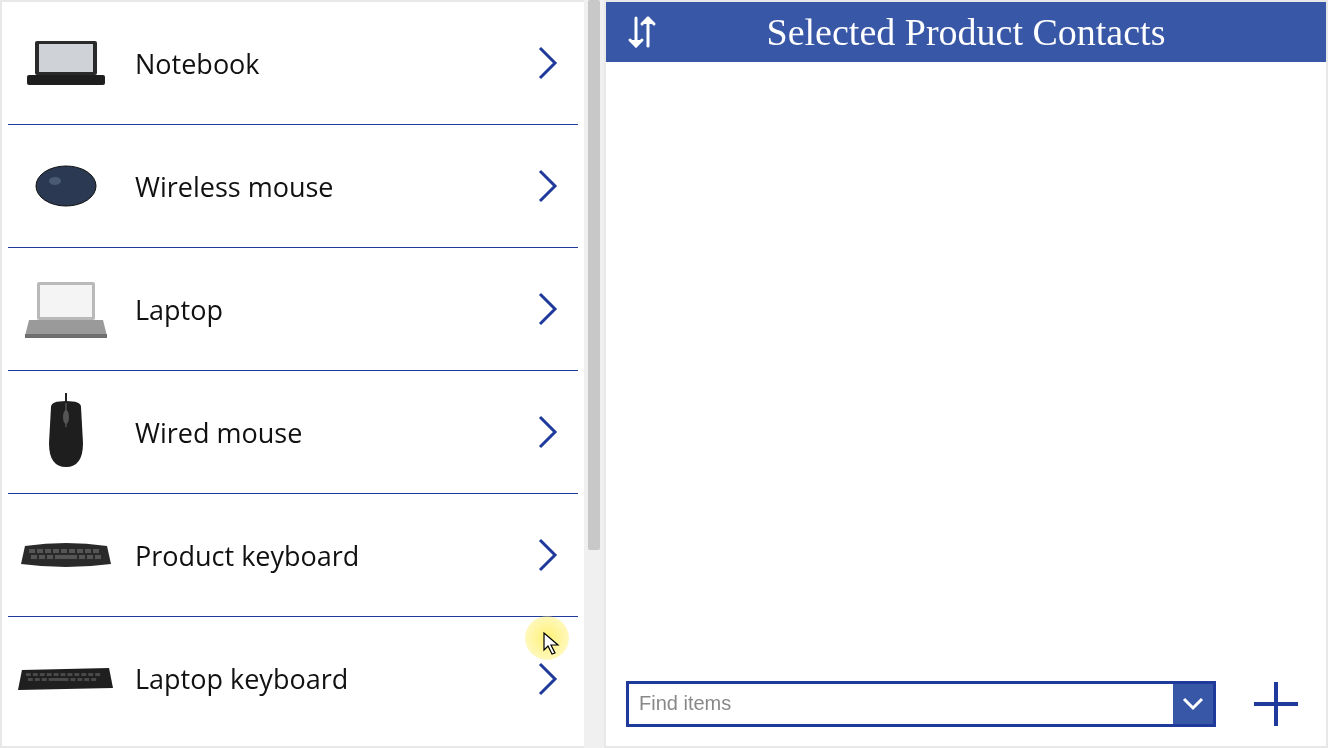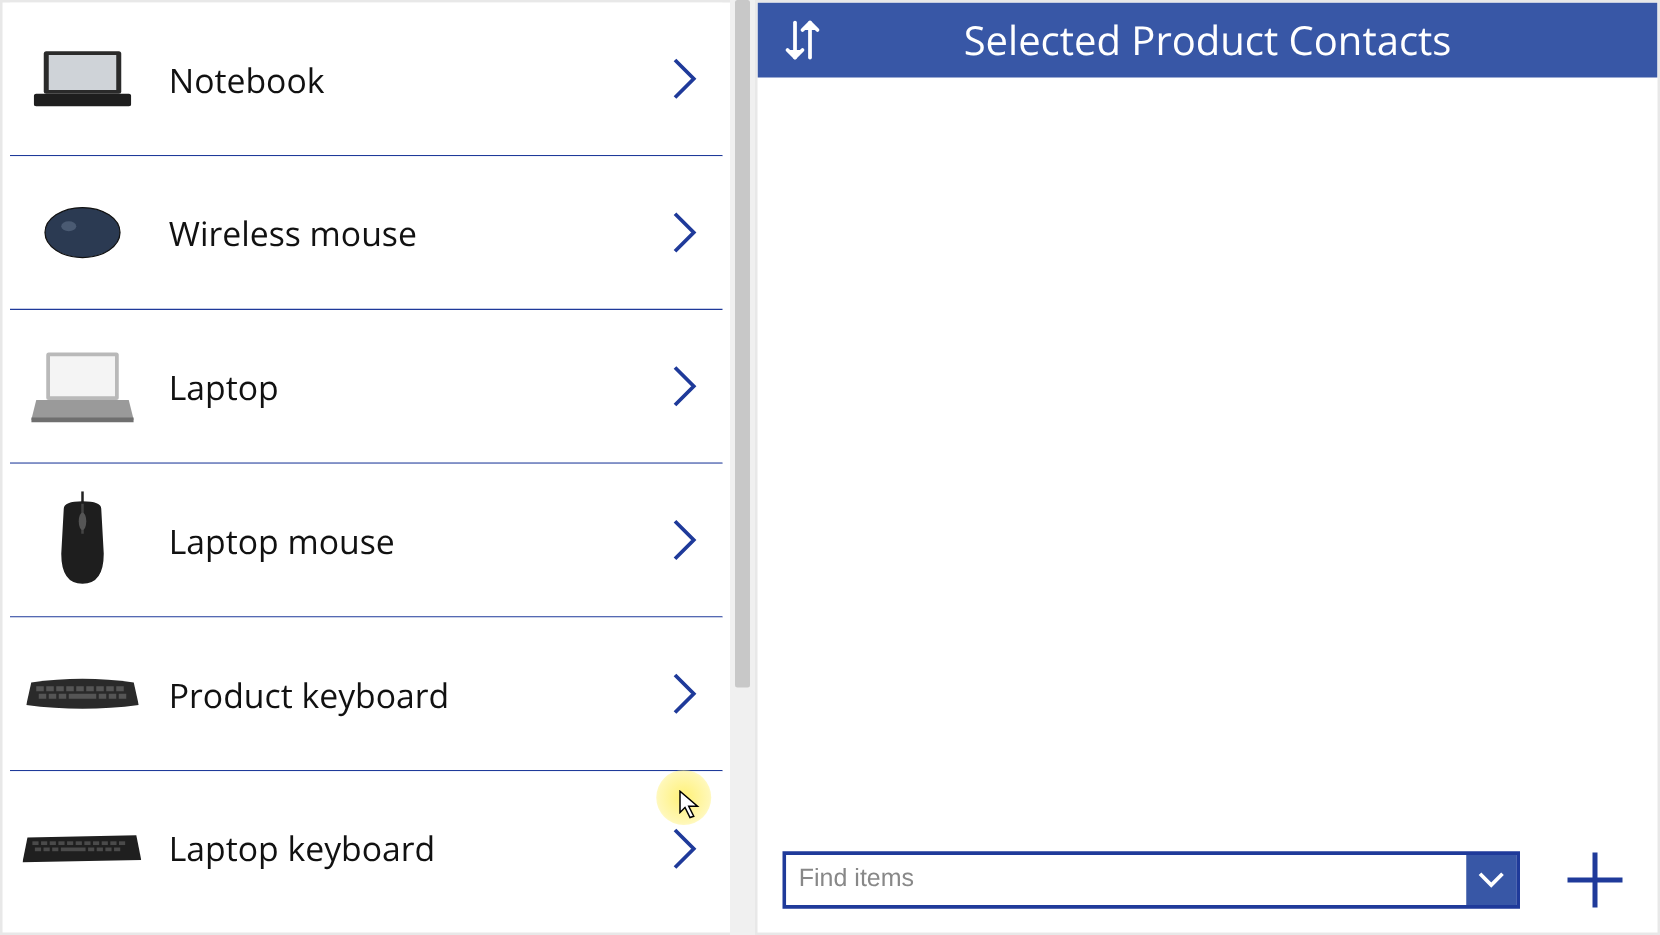--- a/index.html
+++ b/index.html
@@ -99,23 +99,24 @@
   }
   .sort-icon {
     width: 50px;
     display: flex;
     align-items: center;
     justify-content: flex-start;
   }
   .header-title {
     flex: 1;
     text-align: center;
-    font-size: 32px;
+    font-size: 38px;
     font-weight: 400;
     padding-right: 50px;
+    font-family: Liberation Serif, serif;
   }
   .right-body {
     flex: 1;
   }
   .right-footer {
     height: 85px;
     display: flex;
     align-items: center;
     padding: 0 20px;
     gap: 30px;
@@ -233,21 +234,21 @@
 
       <li class="product-row">
         <div class="product-thumb">
           <svg width="58" height="78" viewBox="0 0 58 78">
             <path d="M29 0 C 29 6 29 6 29 10" stroke="#222" stroke-width="2" fill="none"></path>
             <path d="M14 14 Q14 8 29 8 Q44 8 44 14 L46 50 Q46 74 29 74 Q12 74 12 50 Z" fill="#1e1e1e"></path>
             <line x1="29" y1="10" x2="29" y2="34" stroke="#444" stroke-width="2"></line>
             <ellipse cx="29" cy="24" rx="3" ry="7" fill="#555"></ellipse>
           </svg>
         </div>
-        <div class="product-label">Laptop mouse</div>
+        <div class="product-label">Wired mouse</div>
         <div class="chevron-cell">
           <svg width="20" height="34" viewBox="0 0 20 34">
               <polyline points="2,2 17,17 2,32" fill="none" stroke="#1f3a9a" stroke-width="3"></polyline>
             </svg>
         </div>
       </li>
 
       <li class="product-row">
         <div class="product-thumb">
           <svg width="90" height="30" viewBox="0 0 90 30">

